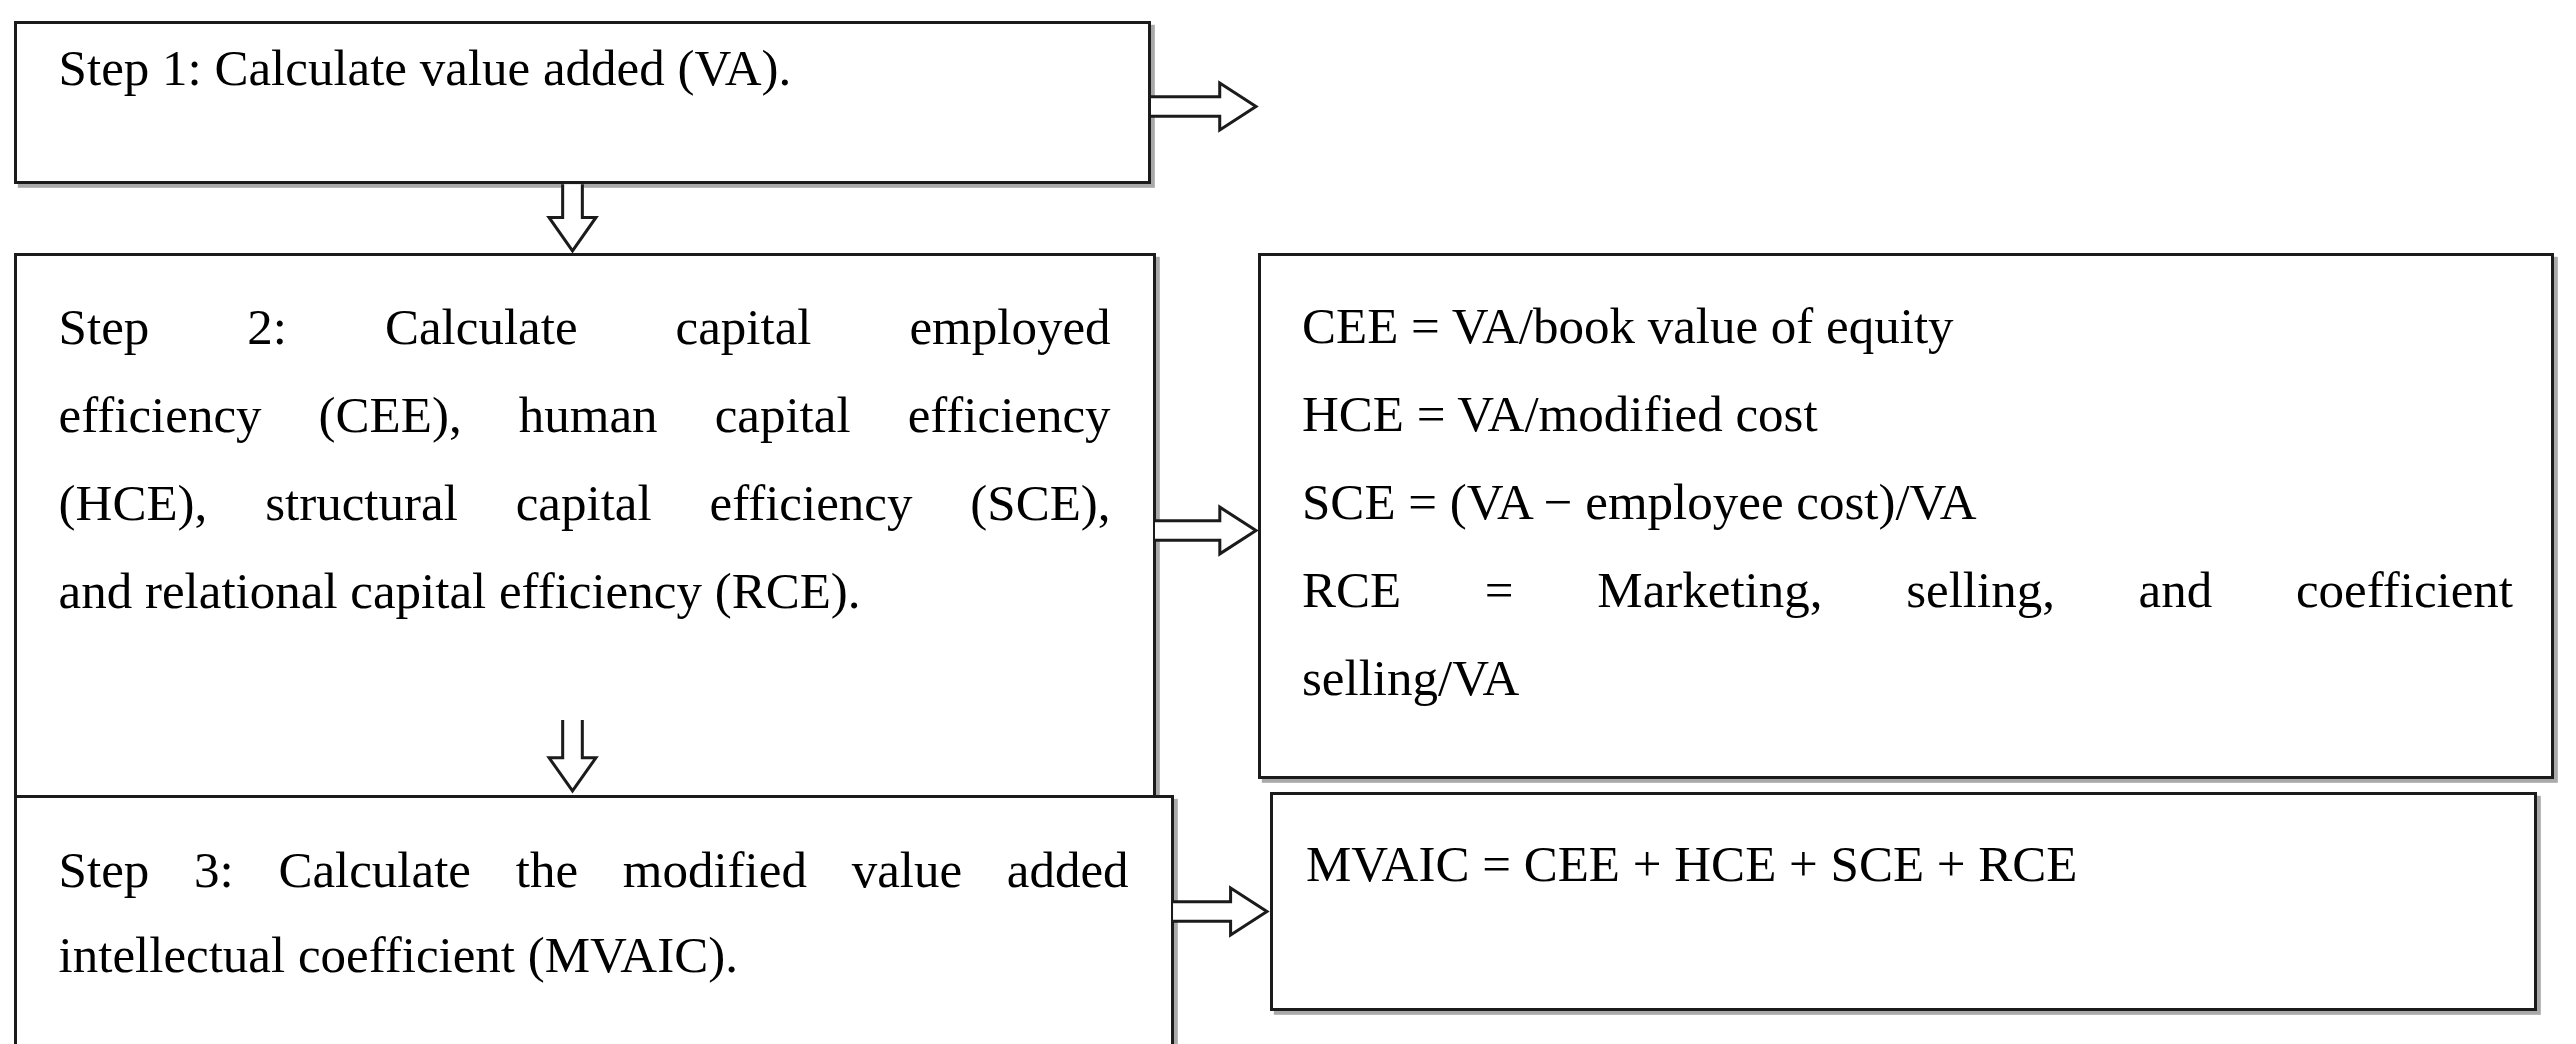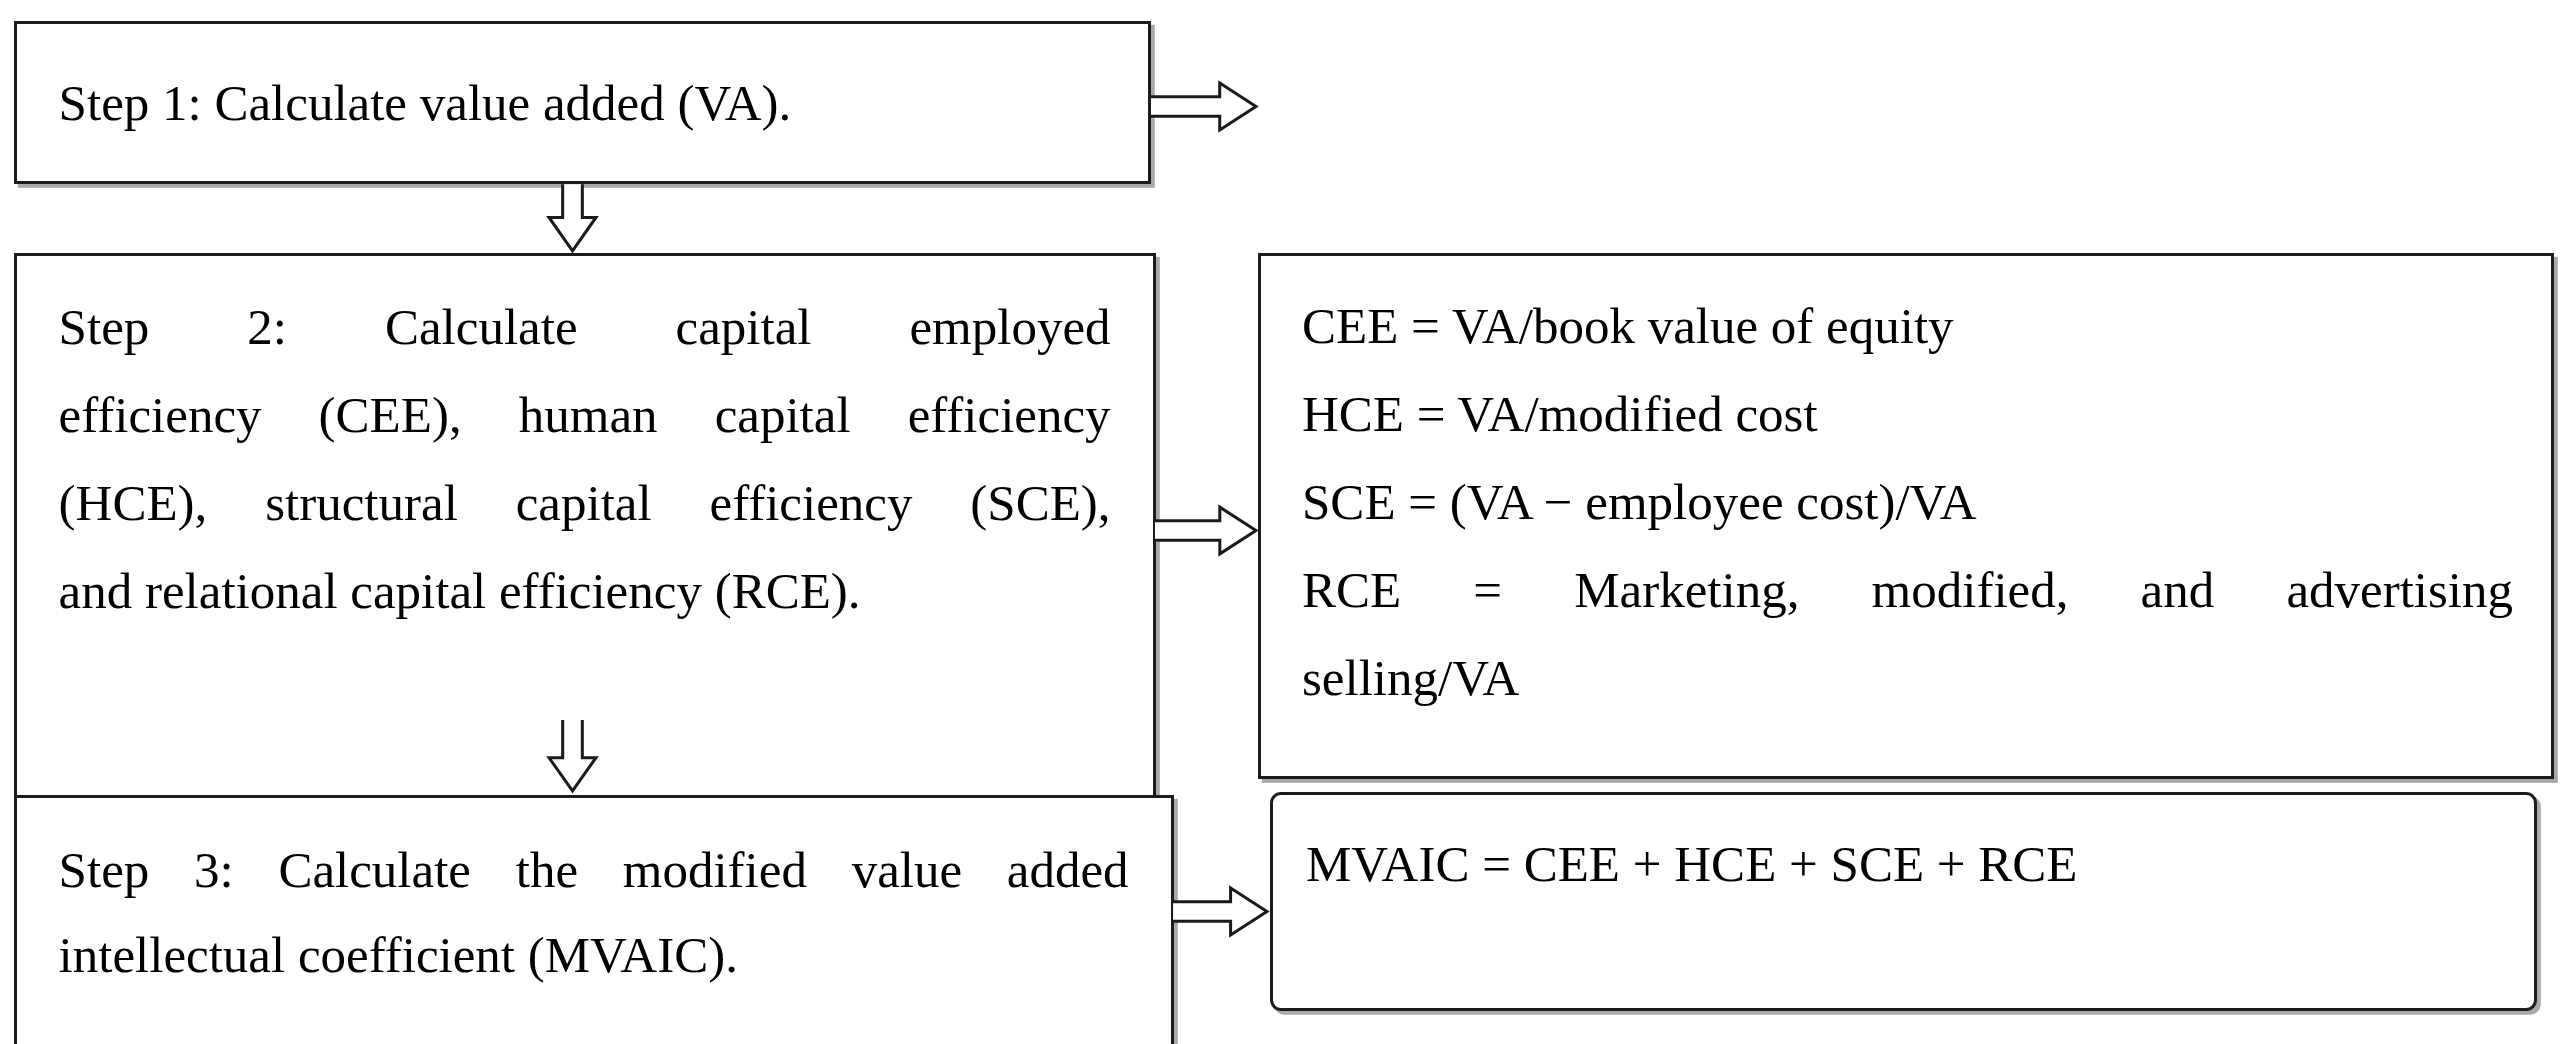--- a/index.html
+++ b/index.html
@@ -21,39 +21,38 @@
     background: #ffffff;
     border: 3px solid #1b1b1b;
     box-shadow: 3.8px 3.8px 0 #a9a9a9;
     box-sizing: border-box;
     font-size: 51px;
     line-height: 88px;
     overflow: hidden;
   }
   .vcenter {
     display: flex;
-    align-items: center;
   }
   .jline {
     text-align: left;
     white-space: normal;
   }
   .just {
     text-align: justify;
     text-align-last: justify;
   }
   
   #box-step1   { left: 13.6px;   top: 21px;  width: 1137px; height: 163px; padding: 0 38px 0 42px; }
   #box-form1   { left: 1260px; top: 21px;  width: 1287px; height: 163px; padding: 0 30px 0 30px; }
   
   #box-step2   { left: 13.6px;   top: 253px; width: 1142px; height: 597px; padding: 27px 42px 0 42px; }
   #box-form2   { left: 1258px; top: 253px; width: 1296px; height: 526px; padding: 26px 38px 0 41px; }
   
   #box-step3   { left: 13.6px;   top: 795px; width: 1160px; height: 288px; padding: 30px 42px 0 42px; line-height: 85px; }
-  #box-form3   { left: 1270px; top: 792px; width: 1267px; height: 219px; padding: 26.5px 30px 0 33px; line-height: 85px; border-radius: 11px; }
+  #box-form3   { left: 1270px; top: 792px; width: 1267px; height: 219px; padding: 26.5px 30px 0 33px; line-height: 85px; }
 
   .arrow {
     position: absolute;
   }
   #arrow-h1 { left: 1151px; top: 80px; }
   #arrow-h2 { left: 1155px; top: 504px; }
   #arrow-h3 { left: 1173px; top: 885px; }
   #arrow-v1 { left: 546px;  top: 184px; }
   #arrow-v2 { left: 546px;  top: 720px; }
   .arrow path {
@@ -75,21 +74,21 @@
   <div class="box" id="box-step2">
     <div class="jline just">Step 2: Calculate capital employed</div>
     <div class="jline just">efficiency (CEE), human capital efficiency</div>
     <div class="jline just">(HCE), structural capital efficiency (SCE),</div>
     <div class="jline">and relational capital efficiency (RCE).</div>
   </div>
   <div class="box" id="box-form2">
     <div class="jline">CEE = VA/book value of equity</div>
     <div class="jline">HCE = VA/modified cost</div>
     <div class="jline">SCE = (VA − employee cost)/VA</div>
-    <div class="jline just">RCE = Marketing, modified, and advertising</div>
+    <div class="jline just">RCE = Marketing, selling, and coefficient</div>
     <div class="jline">selling/VA</div>
   </div>
 
   <div class="box" id="box-step3">
     <div class="jline just">Step 3: Calculate the modified value added</div>
     <div class="jline">intellectual coefficient (MVAIC).</div>
   </div>
   <div class="box" id="box-form3">
     <div class="jline">MVAIC = CEE + HCE + SCE + RCE</div>
   </div>

